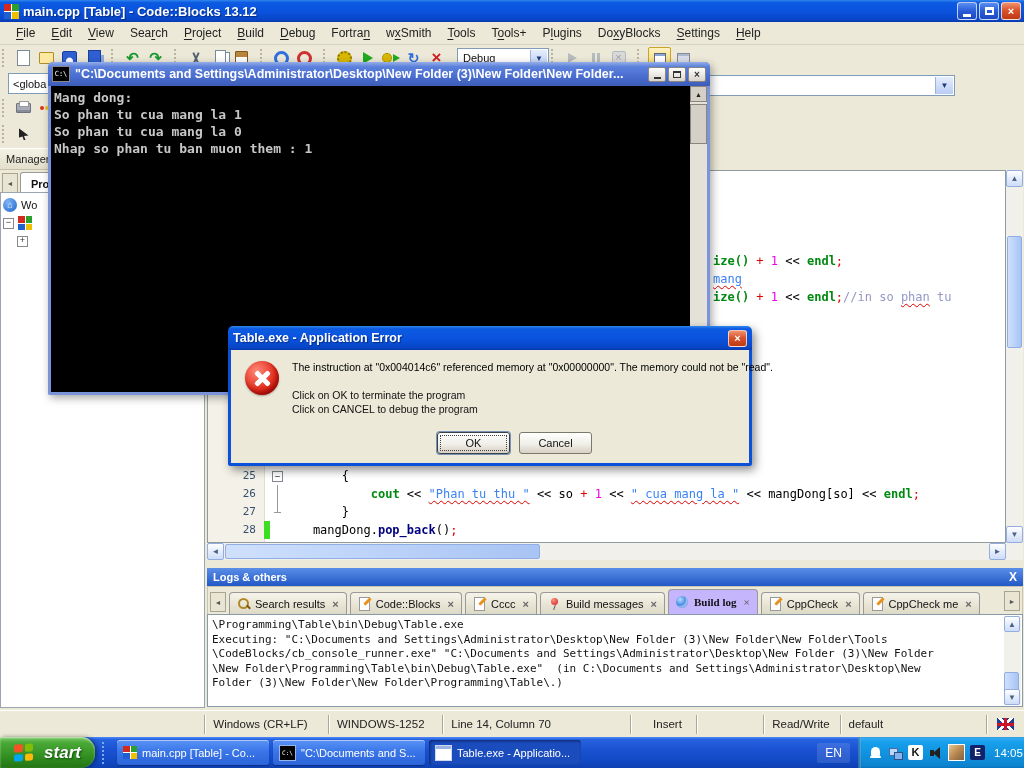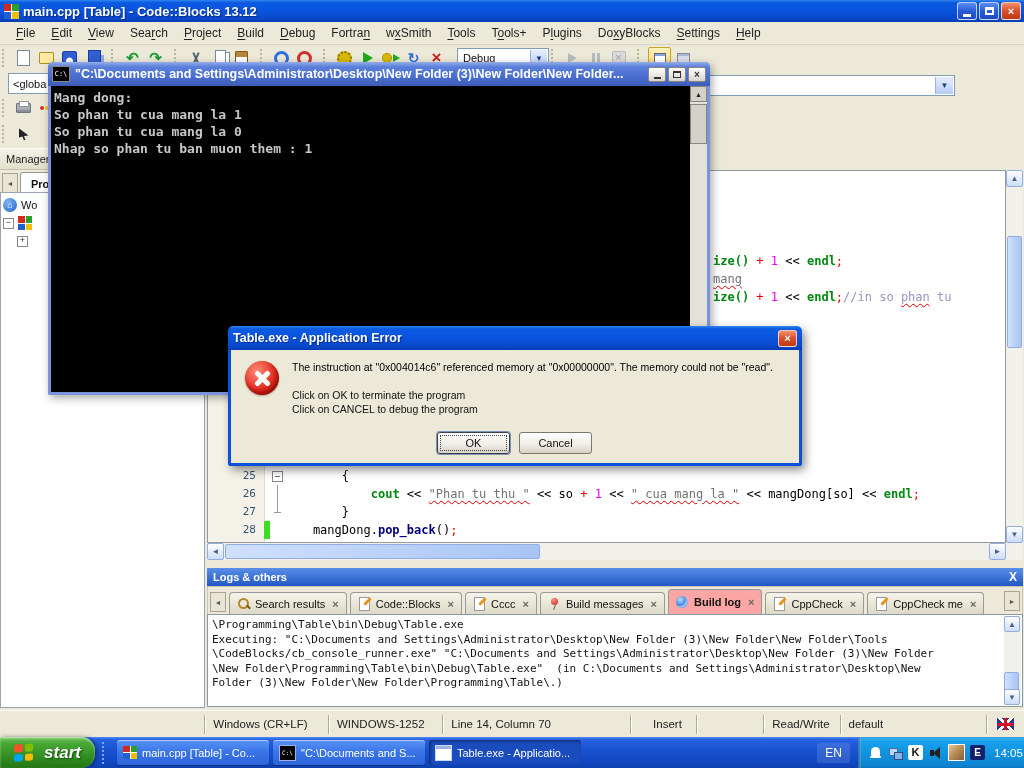--- a/index.html
+++ b/index.html
@@ -85,41 +85,41 @@
   .codeblock{position:absolute;left:0;top:296px;right:0;}
   .code-row{display:flex;height:18px;align-items:stretch;font-family:"DejaVu Sans Mono",monospace;font-size:12px;}
   .ln{width:48px;text-align:right;padding-right:8px;color:#35506e;font-size:11px;line-height:18px;background:#f4f2e8;flex:none;}
   .chg{width:6px;flex:none;} .chg.on{background:#3ddd22;}
   .fold{width:14px;flex:none;position:relative;}
   .fold.f-mid{background:linear-gradient(#999,#999) 50% 0/1px 100% no-repeat;}
   .fold.f-end{background:linear-gradient(#999,#999) 50% 0/1px 50% no-repeat,linear-gradient(#999,#999) 50% 50%/50% 1px no-repeat;}
   .fold.f-open::before{content:"−";position:absolute;left:2px;top:4px;width:9px;height:9px;border:1px solid #828790;background:#fff;
     font-size:9px;line-height:8px;text-align:center;color:#333;}
   .codetext{white-space:pre;line-height:18px;}
-  .tk-pl{color:#000;} .tk-kw{color:#008a10;font-weight:bold;} .tk-str{color:#737373;}
+  .tk-pl{color:#000;} .tk-kw{color:#008a10;font-weight:bold;} .tk-str{color:#3b82f6;}
   .tk-num{color:#f000f0;} .tk-op{color:#e00000;} .tk-fn{color:#000080;font-weight:bold;} .tk-cmt{color:#9597c5;}
   .tk-sq{text-decoration:underline wavy #e00000;text-decoration-thickness:1px;text-underline-offset:2px;}
   .frag{position:absolute;left:505px;white-space:pre;font-family:"DejaVu Sans Mono",monospace;font-size:12px;line-height:16px;}
   
   .sb-btn{background:linear-gradient(180deg,#fdfeff,#cddcf8);border:1px solid #95adde;border-radius:2px;color:#4d6185;
     display:flex;align-items:center;justify-content:center;font-size:8px;box-sizing:border-box;}
   .sb-thumb{background:linear-gradient(90deg,#cfe0fc,#a8c4f4);border:1px solid #90aee4;border-radius:2px;box-sizing:border-box;}
   .vsb{position:absolute;right:0;top:0;width:17px;height:390px;background:#f1f0ea;}
   .vsb .sb-btn{position:absolute;left:0;width:17px;height:17px;}
   .hsb{position:absolute;left:0;bottom:0;height:17px;width:799px;background:#f1f0ea;}
   .hsb .sb-btn{position:absolute;top:0;width:17px;height:17px;}
   
   .logs{position:absolute;left:207px;top:568px;width:816px;height:141px;}
   .logs-caption{height:18px;background:linear-gradient(180deg,#5a8ee8,#2258c6);color:#fff;font-size:11px;font-weight:bold;
     display:flex;align-items:center;padding:0 6px;justify-content:space-between;}
   .logs-x{color:#fff;font-weight:bold;font-size:12px;}
   .logs-tabs{height:28px;display:flex;align-items:flex-end;gap:3px;padding:2px 2px 0 2px;background:#ece9d8;border:1px solid #c8c4b0;border-bottom:none;box-sizing:border-box;position:relative;}
   .ltab{height:21px;display:flex;align-items:center;gap:5px;padding:0 7px;font-size:11px;
     background:linear-gradient(#f6f4ea,#ddd9c6);border:1px solid #999;border-bottom:none;border-radius:4px 4px 0 0;white-space:nowrap;}
-  .ltab.active{height:24px;background:#fca5a5;font-weight:bold;}
+  .ltab.active{height:24px;background:#c4b5fd;font-weight:bold;font-family:Liberation Serif, serif;}
   .ltab .tclose{color:#666;font-size:11px;font-weight:bold;margin-left:2px;}
   .tico{width:13px;height:13px;position:relative;flex:none;display:inline-block;}
   .tico-search::before{content:"";position:absolute;left:1px;top:1px;width:7px;height:7px;border:2px solid #b08828;border-radius:50%;}
   .tico-search::after{content:"";position:absolute;left:9px;top:9px;width:5px;height:2px;background:#7a5a10;transform:rotate(45deg);}
   .tico-notes::before{content:"";position:absolute;left:1px;top:0;width:9px;height:12px;background:#fff;border:1px solid #999;}
   .tico-notes::after{content:"";position:absolute;left:5px;top:3px;width:9px;height:3px;background:#e8921c;transform:rotate(-45deg);border-radius:1px;}
   .tico-pin::before{content:"";position:absolute;left:3px;top:1px;width:7px;height:7px;border-radius:50%;background:radial-gradient(circle at 35% 30%,#ff9080,#cc1f1f);}
   .tico-pin::after{content:"";position:absolute;left:6px;top:8px;width:1px;height:5px;background:#555;transform:rotate(20deg);}
   .tico-swirl::before{content:"";position:absolute;left:0;top:0;width:12px;height:12px;border-radius:50%;
     background:radial-gradient(circle at 35% 30%,#b8dcff,#1668d8 70%);box-shadow:inset -2px -2px 0 rgba(255,255,255,.5);}
@@ -154,21 +154,21 @@
   .cbtn .minbar{width:7px;height:2px;background:#333;margin-top:7px;}
   .cbtn .maxbox{width:8px;height:7px;border:1px solid #333;border-top-width:2px;box-sizing:border-box;}
   .cbody{position:absolute;left:0;right:0;top:24px;bottom:0;background:#000;}
   .cline{font-family:"DejaVu Sans Mono",monospace;font-size:13px;font-weight:bold;color:#c7c7c7;line-height:17px;white-space:pre;padding-left:3px;}
   .cline:first-child{padding-top:3px;}
   .csb{position:absolute;right:0;top:24px;bottom:0;width:17px;background:#e4e1d8;}
   .csb-btn{position:absolute;left:0;width:17px;height:16px;background:#d4d0c8;border:1px solid #8a867e;box-sizing:border-box;
     display:flex;align-items:center;justify-content:center;font-size:7px;color:#222;}
   .csb-thumb{position:absolute;left:0;top:18px;width:17px;height:40px;background:#d4d0c8;border:1px solid #8a867e;box-sizing:border-box;}
   
-  .dlg{position:absolute;left:228px;top:326px;width:574px;z-index:20;box-shadow:3px 4px 10px rgba(0,0,0,.45);border-radius:5px 5px 3px 3px;}
+  .dlg{position:absolute;left:228px;top:326px;width:524px;z-index:20;box-shadow:3px 4px 10px rgba(0,0,0,.45);border-radius:5px 5px 3px 3px;}
   .dlg-title{height:24px;border-radius:5px 5px 0 0;background:linear-gradient(180deg,#2f86ee 0%,#0c5ae2 12%,#0a52dd 55%,#0845c6 90%,#073aae 100%);
     display:flex;align-items:center;justify-content:space-between;padding:0 5px;}
   .dlg-title .ttl{color:#fff;font-weight:bold;font-size:12.5px;text-shadow:1px 1px 1px rgba(0,30,100,.7);}
   .dlg-body{position:relative;height:113px;background:#ece9d8;border:3px solid #0a50d8;border-top:none;border-radius:0 0 3px 3px;box-sizing:content-box;}
   .err-ico{position:absolute;left:14px;top:11px;width:34px;height:34px;border-radius:50%;
     background:radial-gradient(circle at 35% 30%,#ff8a7a,#e23020 55%,#b00000);box-shadow:inset -2px -3px 4px rgba(120,0,0,.6),0 1px 2px rgba(0,0,0,.3);}
   .err-ico::before,.err-ico::after{content:"";position:absolute;left:15px;top:8px;width:5px;height:19px;background:#fff;border-radius:2px;}
   .err-ico::before{transform:rotate(45deg);} .err-ico::after{transform:rotate(-45deg);}
   .dlg-msg{position:absolute;left:61px;top:11px;font-size:10.5px;white-space:nowrap;color:#000;}
   .dlg-line2{position:absolute;left:61px;top:39px;font-size:10.5px;}

